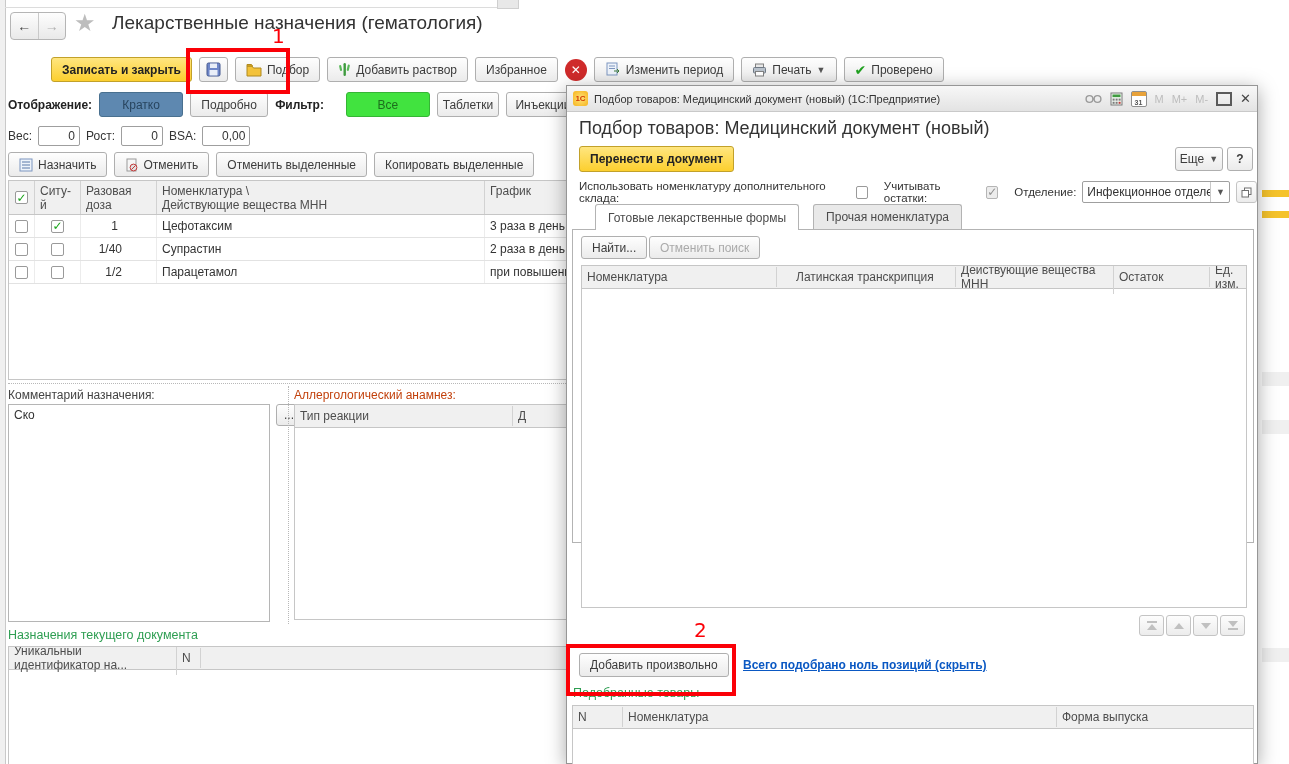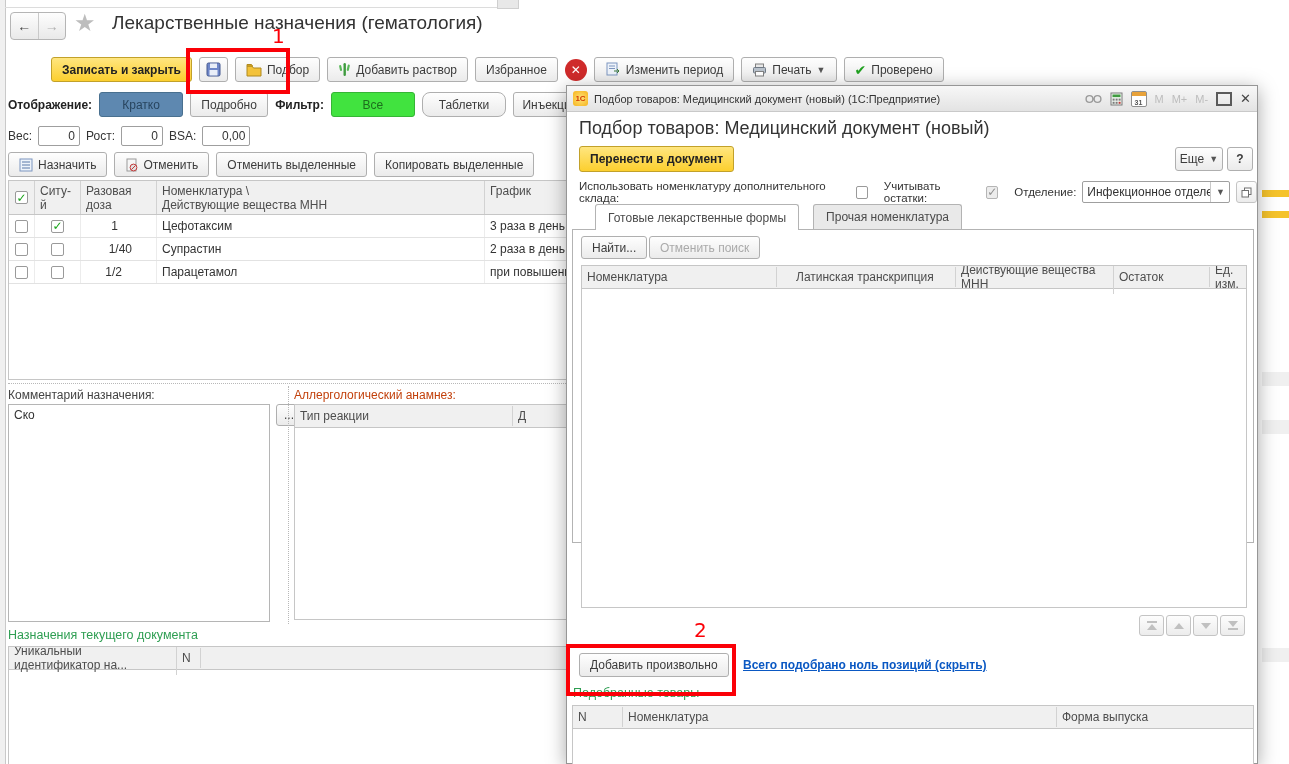--- a/index.html
+++ b/index.html
@@ -131,22 +131,22 @@
     <span style="color:#21a121;font-weight:bold;font-size:14px;">✔</span>
     <span>Проверено</span>
   </div>
 </div>
 
 <div class="abs hrow" style="left:8px;top:92px;">
   <span class="lbl-bold">Отображение:</span>
   <div class="btn btn-blue" style="width:84px;">Кратко</div>
   <div class="btn" style="width:78px;">Подробно</div>
   <span class="lbl-bold">Фильтр:</span>
-  <div class="btn btn-green" style="width:84px;">Все</div>
-  <div class="btn" style="width:84px;border-radius:8px;">Таблетки</div>
+  <div class="btn btn-green" style="width:84px;margin-left:15px;">Все</div>
+  <div class="btn" style="width:62px;">Таблетки</div>
   <div class="btn" style="width:74px;">Инъекции</div>
 </div>
 
 <div class="abs hrow" style="left:8px;top:126px;gap:6px;">
   <span>Вес:</span>
   <input class="num-input" style="width: 42px;" readonly="" value="0">
   <span>Рост:</span>
   <input class="num-input" style="width: 42px;" readonly="" value="0">
   <span>BSA:</span>
   <input class="num-input" style="width: 48px;" readonly="" value="0,00">
@@ -200,21 +200,21 @@
     <div class="cell" style="width:328px;">Цефотаксим</div>
     <div class="cell" style="flex:1;border-right:none;">3 раза в день</div>
   </div>
   <div class="grid-row">
     <div class="cell" style="width:26px;justify-content:center;">
         <span class="cb"></span>
       </div>
     <div class="cell" style="width:46px;justify-content:center;">
         <span class="cb"></span>
       </div>
-    <div class="cell" style="width:76px;justify-content:flex-end;padding-right:24px;">1/40</div>
+    <div class="cell" style="width:76px;justify-content:flex-end;padding-right:34px;">1/40</div>
     <div class="cell" style="width:328px;">Супрастин</div>
     <div class="cell" style="flex:1;border-right:none;">2 раза в день</div>
   </div>
   <div class="grid-row">
     <div class="cell" style="width:26px;justify-content:center;">
         <span class="cb"></span>
       </div>
     <div class="cell" style="width:46px;justify-content:center;">
         <span class="cb"></span>
       </div>

